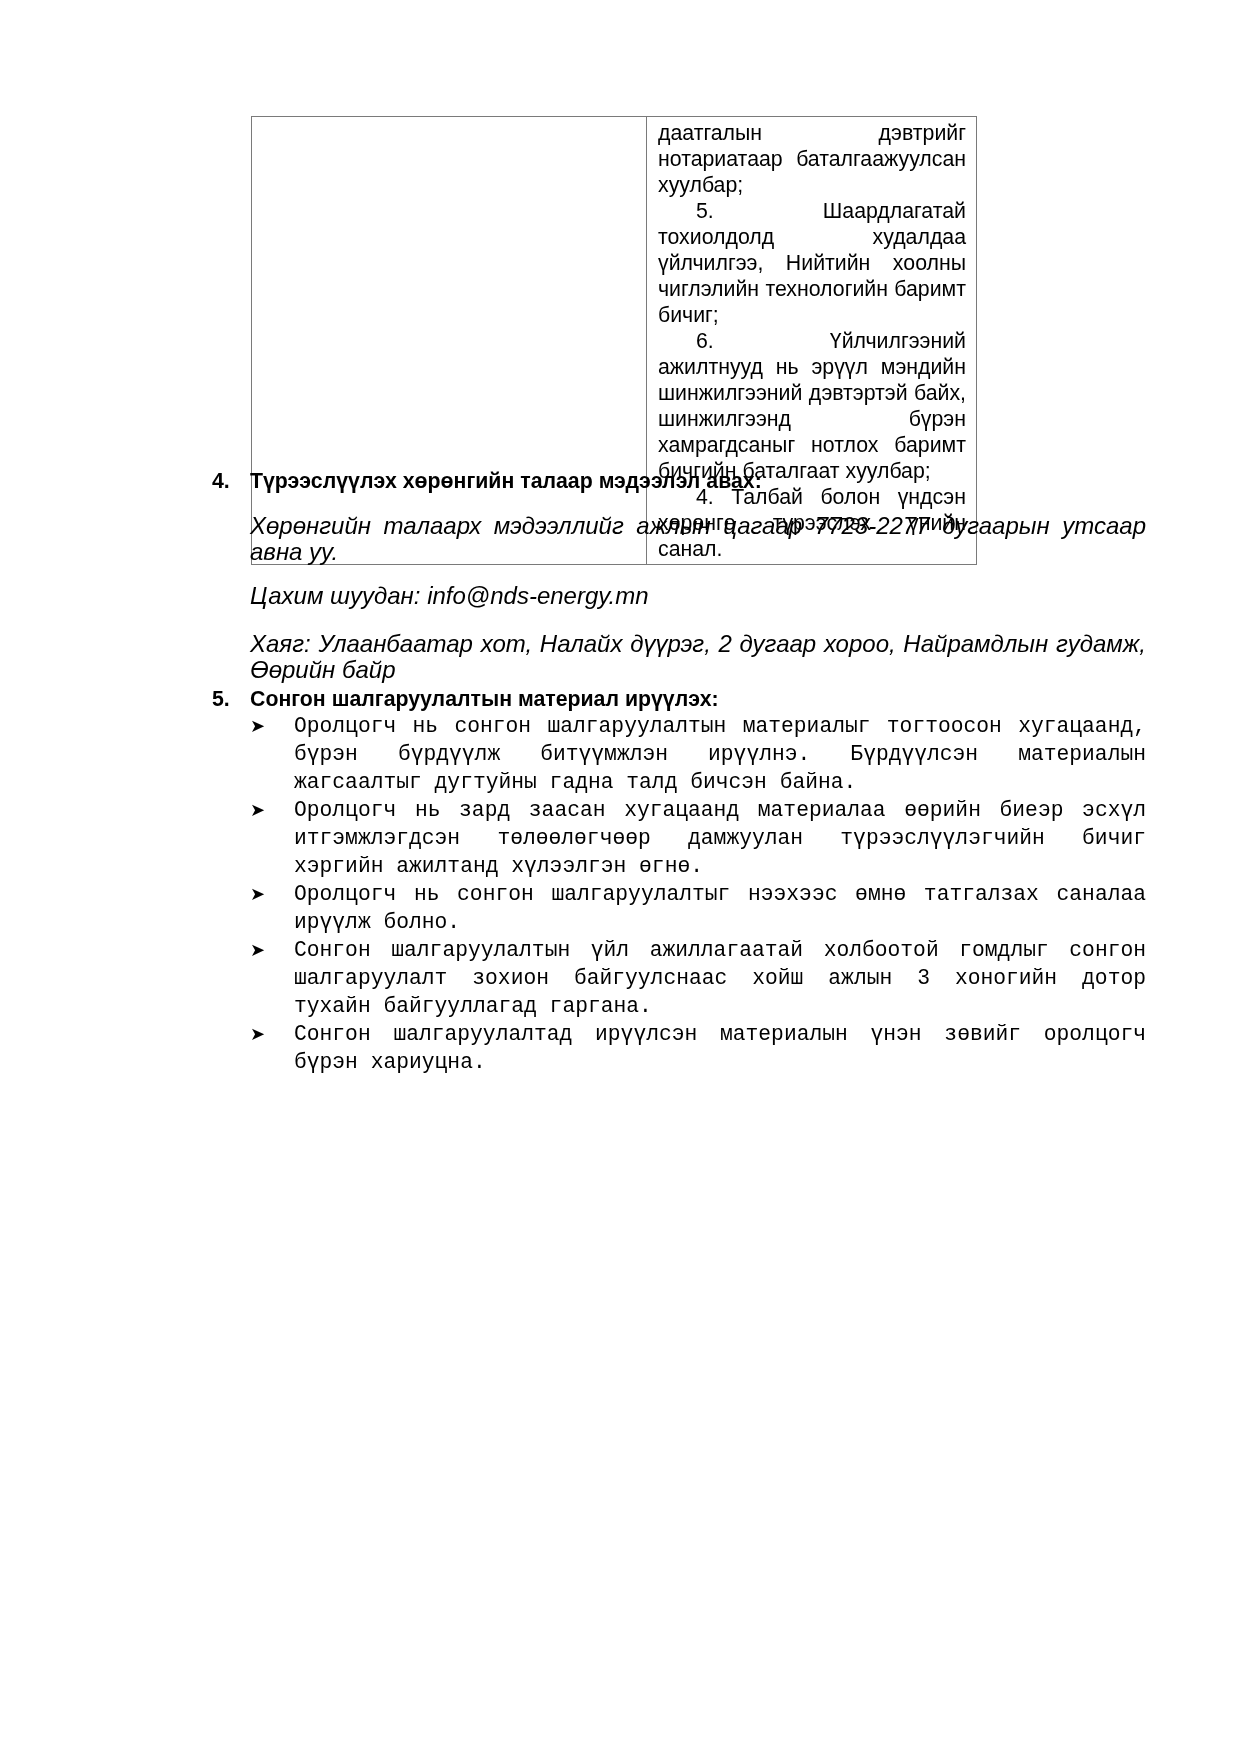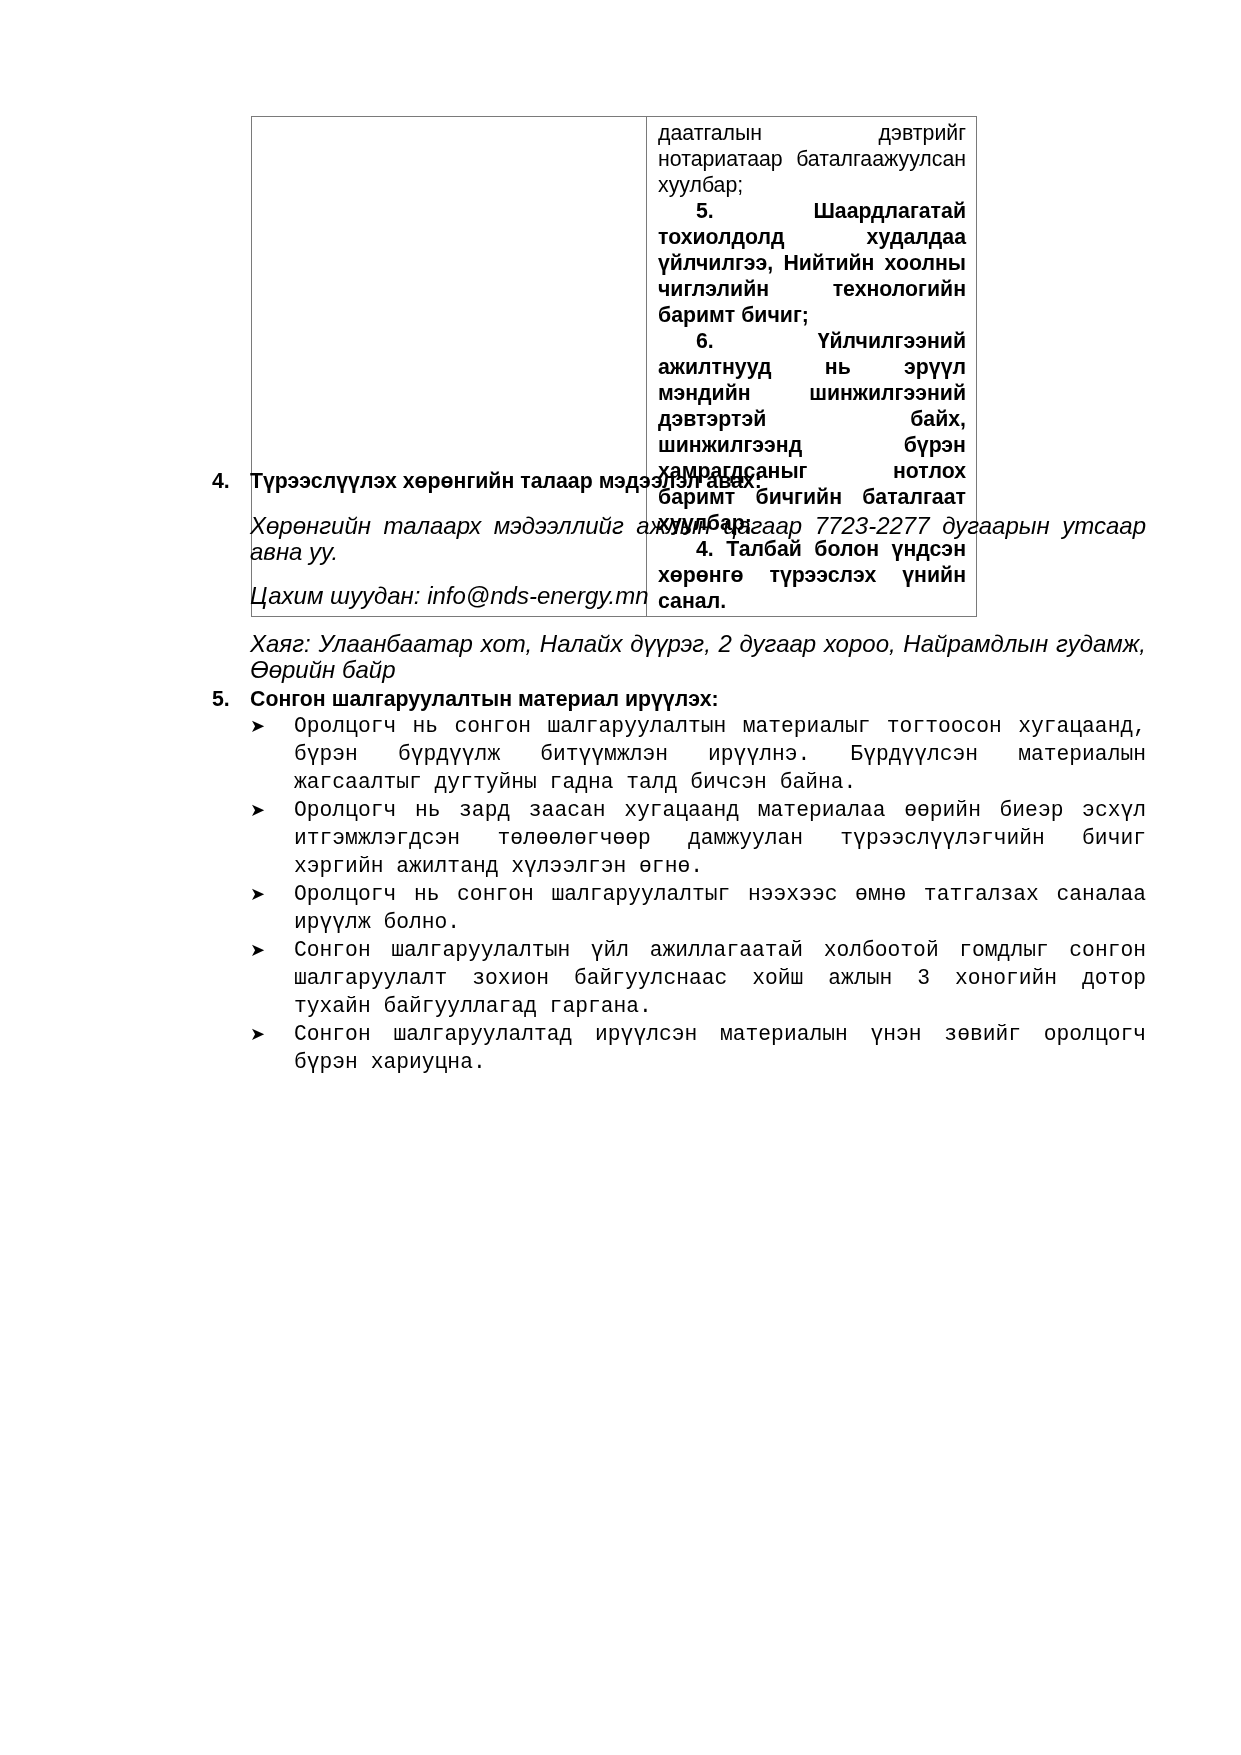--- a/index.html
+++ b/index.html
@@ -3,21 +3,21 @@
 <meta charset="utf-8">
 <style>
   html, body { margin: 0; padding: 0; background: #ffffff; }
   body { width: 1241px; height: 1755px; position: relative; overflow: hidden;
          font-family: "Liberation Sans", sans-serif; color: #000; }
   .tbl { position: absolute; left: 251px; top: 116px; width: 726px; border-collapse: collapse; }
   .tbl td { border: 1px solid #7a7a7a; vertical-align: top; padding: 0; }
   .tbl td.c1 { width: 394px; }
   .tbl td.c2 { padding: 3px 10px 2px 11px; }
   .cell-p { font-size: 21.3px; line-height: 26px; text-align: justify; margin: 0; }
-  .cell-p.ind { text-indent: 38px; font-weight: bold; }
+  .cell-p.ind { text-indent: 38px; }
   .sec { position: absolute; left: 212px; width: 934px; }
   .sec-head { font-weight: bold; font-size: 21.3px; line-height: 26px; display: flex; }
   .sec-num { width: 38px; flex: none; }
   .ital { font-style: italic; font-size: 24px; line-height: 26px; margin: 0 0 0 38px; text-align: justify; }
   .bul { display: flex; font-size: 21.3px; line-height: 28px; margin-left: 38px; text-align: justify; }
   .bul-ic { width: 44px; flex: none; font-size: 18px; }
   .bul-tx { flex: 1; font-family: Liberation Mono, monospace; }
 </style>
 </head>
 <body>

